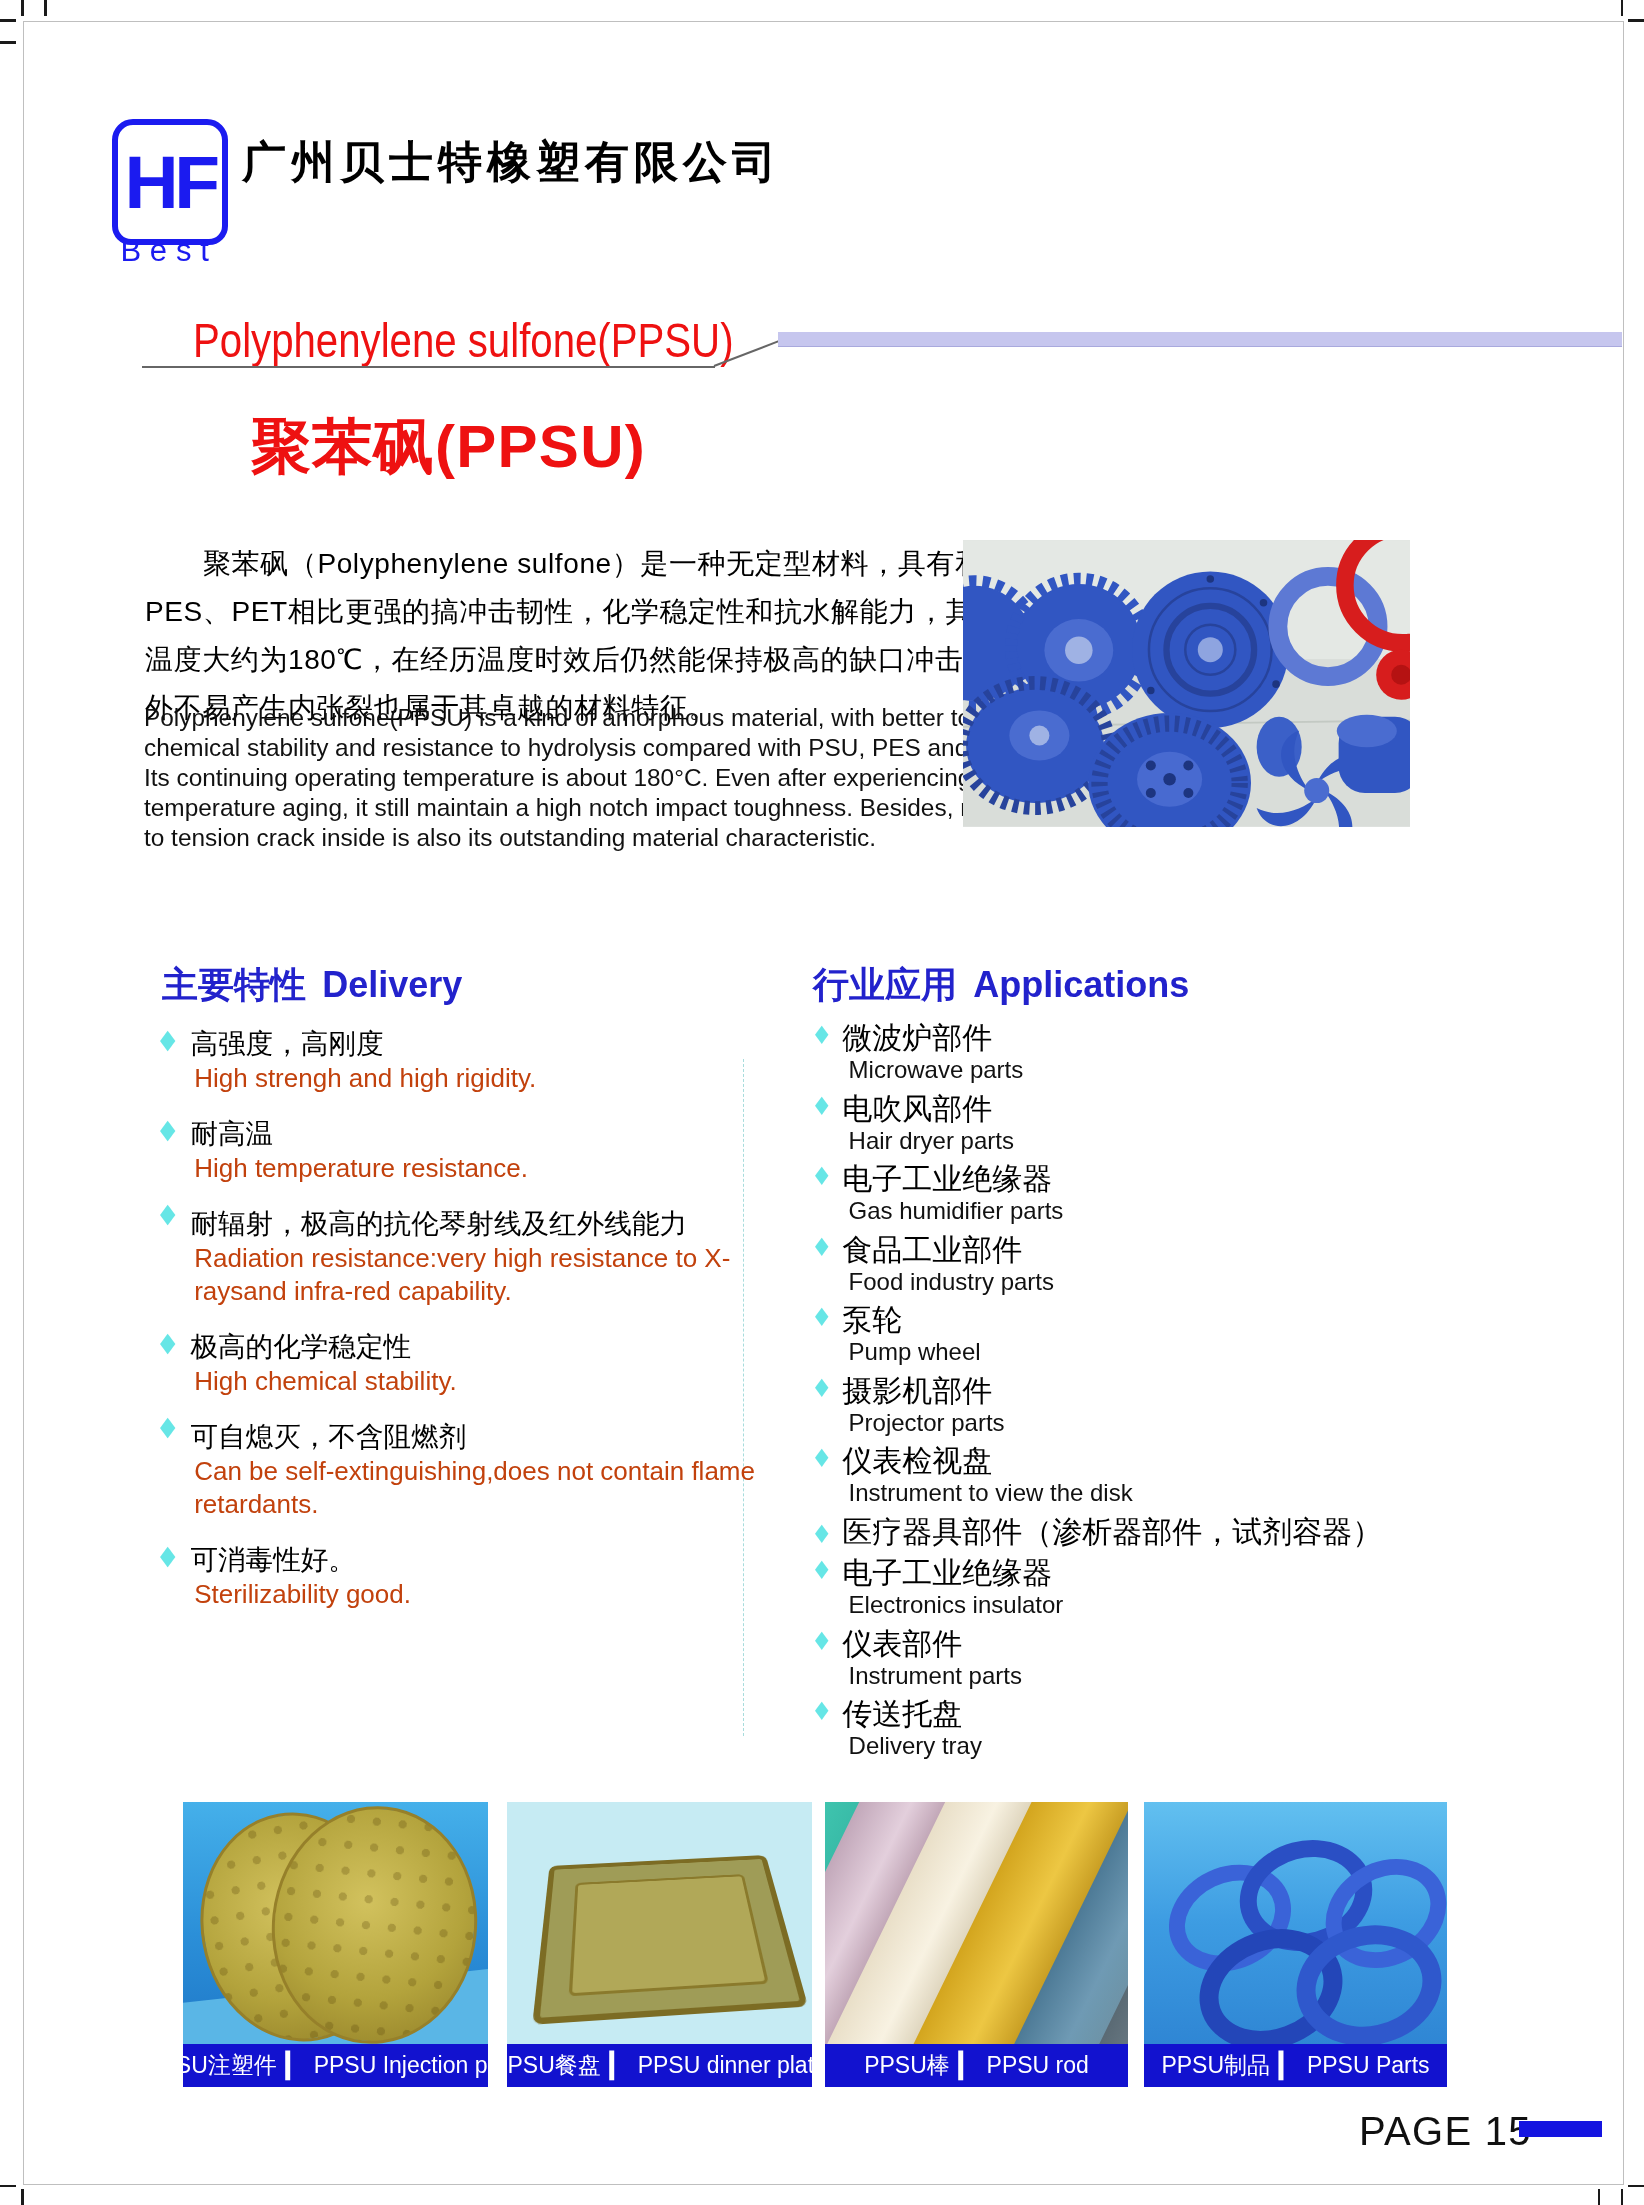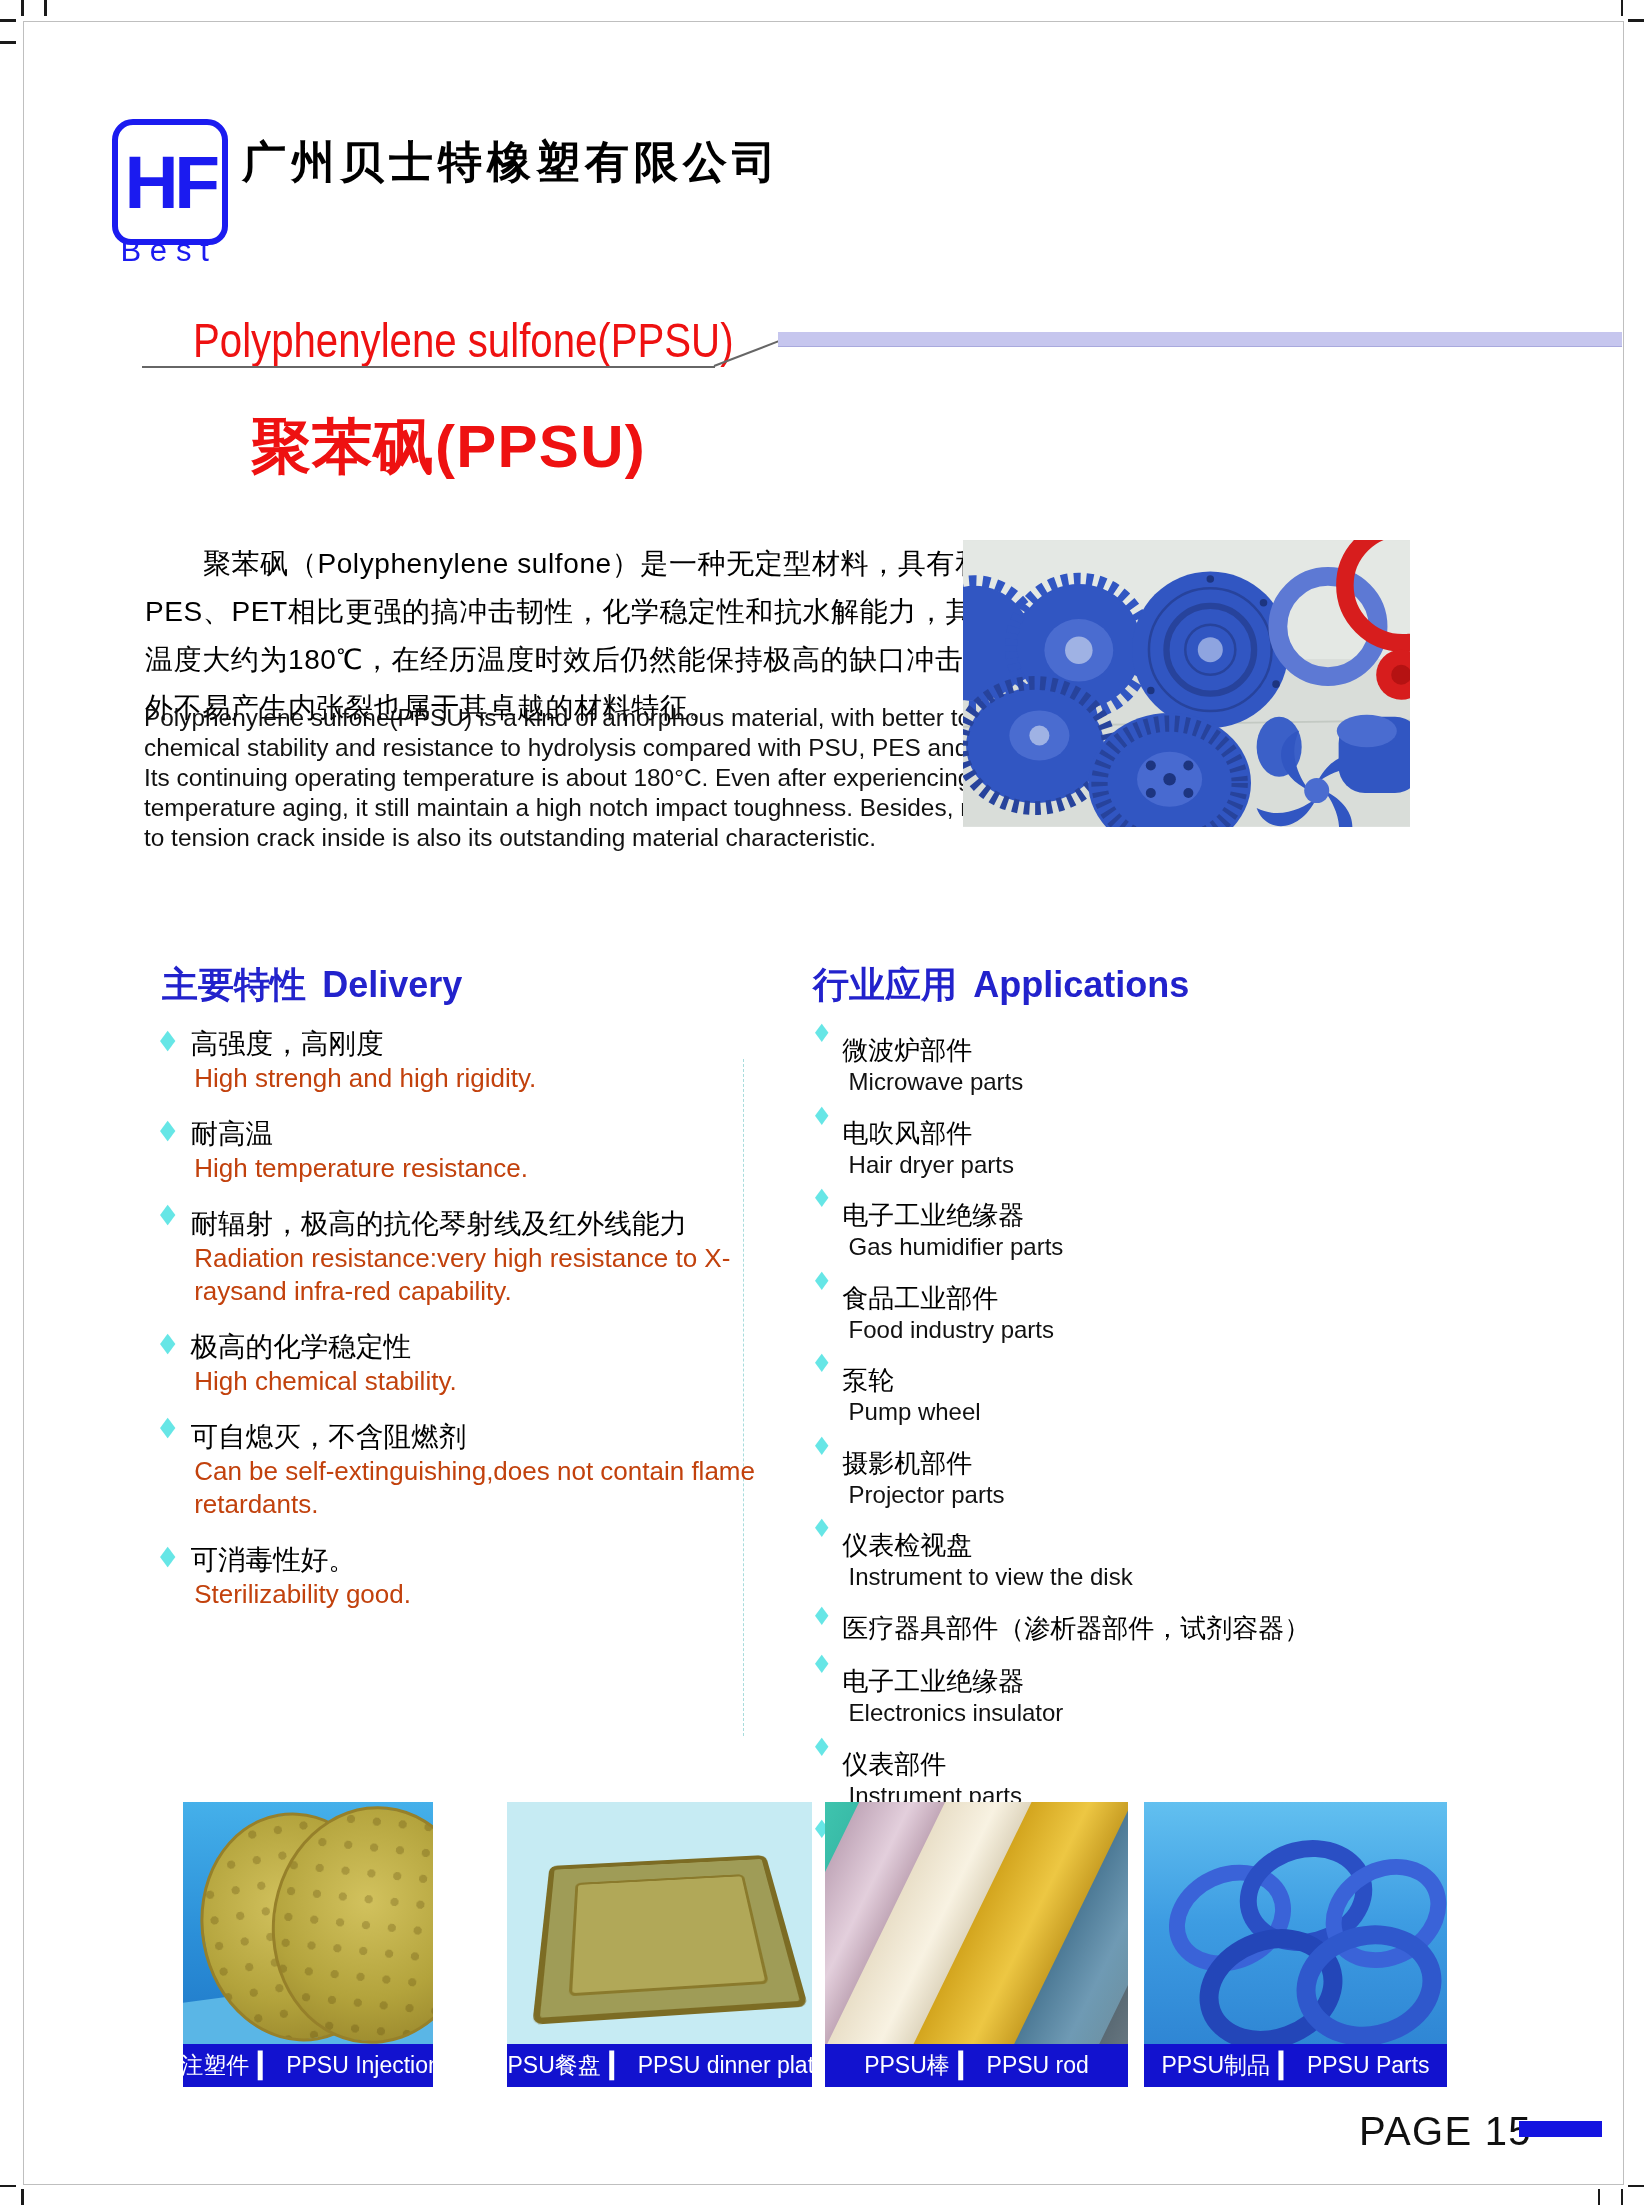--- a/index.html
+++ b/index.html
@@ -49,21 +49,21 @@
   
   .list{position:absolute;}
   .li{display:flex;}
   .bullet{display:inline-block;color:#66e6e6;transform:scaleY(1.35);flex:0 0 auto;}
   .benefits .li{margin-bottom:21px;}
   .benefits .bullet{font-size:20px;line-height:36px;margin-right:15px;}
   .benefits .li-cn{font-size:27.6px;line-height:36px;}
   .benefits .li-en{font-size:26px;line-height:33px;color:#c2410c;padding-left:3.8px;}
   .apps .li{margin-bottom:7.5px;}
   .apps .bullet{font-size:17.5px;line-height:34px;margin-right:13.8px;}
-  .apps .li-cn{font-size:26px;line-height:34px;margin-top:12px;}
+  .apps .li-cn{font-size:30px;line-height:34px;}
   .apps .li-en{font-size:24px;line-height:29px;color:#111;padding-left:6.3px;}
   .divider{position:absolute;left:743px;top:1059px;height:677px;width:0;border-left:1.9px dashed #a8dcdc;}
 
   
   .tile{position:absolute;top:1802px;height:285px;}
   .t-img{position:absolute;left:0;top:0;right:0;height:242px;overflow:hidden;}
   .cap{position:absolute;left:0;right:0;bottom:0;height:43px;background:#1212cf;color:#fff;
        display:flex;align-items:center;justify-content:center;font-size:23px;font-weight:500;white-space:nowrap;}
   .cap .sep{margin:0 8.8px;font-size:25px;}
   .t1{background:linear-gradient(180deg,#45b0ea 0%,#2b8fd8 55%,#1f78c8 100%);}
@@ -307,21 +307,21 @@
     </div>
     <div class="li">
       <span class="bullet">◆</span>
       <div>
         <div class="li-cn">传送托盘</div>
         <div class="li-en">Delivery tray</div>
       </div>
     </div>
   </div>
 
-  <div class="tile" style="left:183px;width:250px">
+  <div class="tile" style="left:183px;width:305px">
     <div class="t-img t1">
       <div class="pedestal"></div>
       <div class="disc" style="width:188px;height:224px;left:17.5px;top:10px;transform:rotate(-10deg)"></div>
       <div class="disc" style="width:199px;height:232px;left:89px;top:3.8px;transform:rotate(6deg)"></div>
     </div>
     <div class="cap">
       <span>PPSU注塑件</span>
       <span class="sep">▎</span>
       <span>PPSU Injection parts</span>
     </div>

